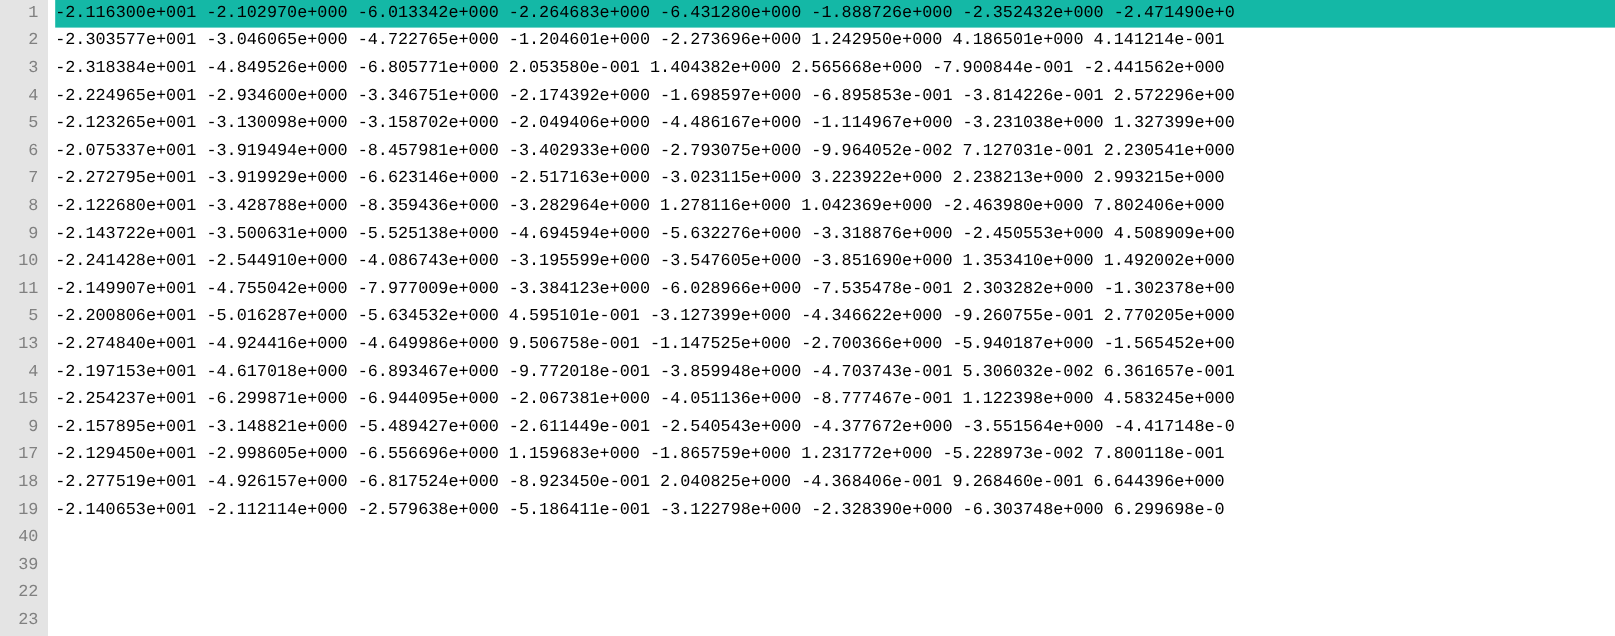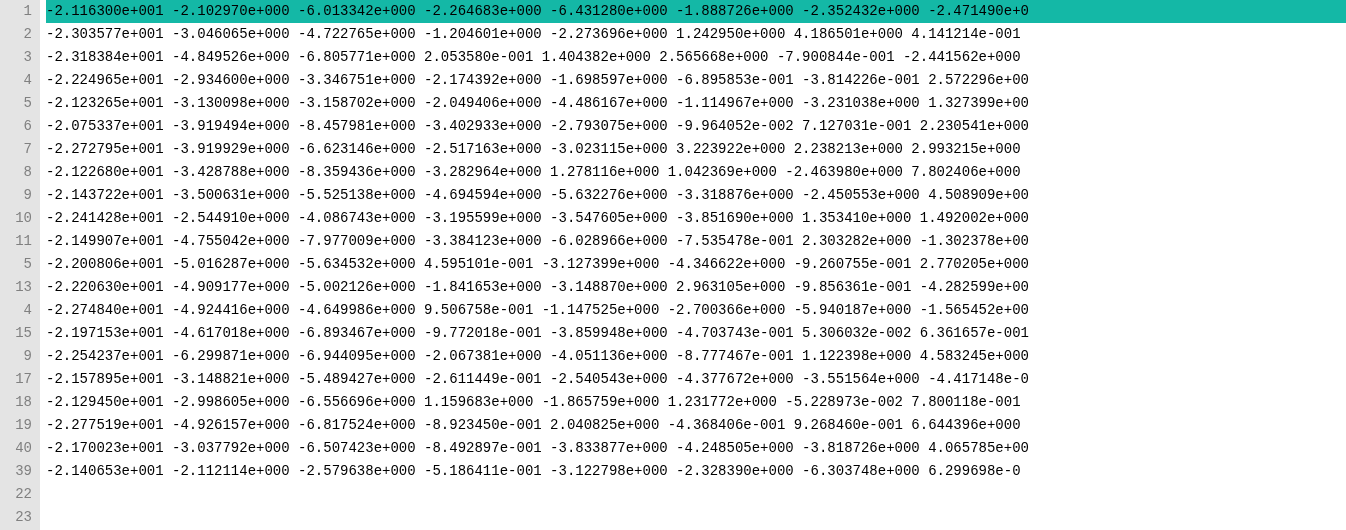--- a/index.html
+++ b/index.html
@@ -85,24 +85,22 @@
       <div class="row">-2.318384e+001 -4.849526e+000 -6.805771e+000 2.053580e-001 1.404382e+000 2.565668e+000 -7.900844e-001 -2.441562e+000</div>
       <div class="row">-2.224965e+001 -2.934600e+000 -3.346751e+000 -2.174392e+000 -1.698597e+000 -6.895853e-001 -3.814226e-001 2.572296e+00</div>
       <div class="row">-2.123265e+001 -3.130098e+000 -3.158702e+000 -2.049406e+000 -4.486167e+000 -1.114967e+000 -3.231038e+000 1.327399e+00</div>
       <div class="row">-2.075337e+001 -3.919494e+000 -8.457981e+000 -3.402933e+000 -2.793075e+000 -9.964052e-002 7.127031e-001 2.230541e+000</div>
       <div class="row">-2.272795e+001 -3.919929e+000 -6.623146e+000 -2.517163e+000 -3.023115e+000 3.223922e+000 2.238213e+000 2.993215e+000</div>
       <div class="row">-2.122680e+001 -3.428788e+000 -8.359436e+000 -3.282964e+000 1.278116e+000 1.042369e+000 -2.463980e+000 7.802406e+000</div>
       <div class="row">-2.143722e+001 -3.500631e+000 -5.525138e+000 -4.694594e+000 -5.632276e+000 -3.318876e+000 -2.450553e+000 4.508909e+00</div>
       <div class="row">-2.241428e+001 -2.544910e+000 -4.086743e+000 -3.195599e+000 -3.547605e+000 -3.851690e+000 1.353410e+000 1.492002e+000</div>
       <div class="row">-2.149907e+001 -4.755042e+000 -7.977009e+000 -3.384123e+000 -6.028966e+000 -7.535478e-001 2.303282e+000 -1.302378e+00</div>
       <div class="row">-2.200806e+001 -5.016287e+000 -5.634532e+000 4.595101e-001 -3.127399e+000 -4.346622e+000 -9.260755e-001 2.770205e+000</div>
-      <div class="row">-2.220630e+001 -4.909177e+000 -5.002126e+000 -1.841653e+000 -3.148870e+000 2.963105e+000 -9.856361e-001 -4.282599e+00</div>
       <div class="row">-2.274840e+001 -4.924416e+000 -4.649986e+000 9.506758e-001 -1.147525e+000 -2.700366e+000 -5.940187e+000 -1.565452e+00</div>
       <div class="row">-2.197153e+001 -4.617018e+000 -6.893467e+000 -9.772018e-001 -3.859948e+000 -4.703743e-001 5.306032e-002 6.361657e-001</div>
       <div class="row">-2.254237e+001 -6.299871e+000 -6.944095e+000 -2.067381e+000 -4.051136e+000 -8.777467e-001 1.122398e+000 4.583245e+000</div>
       <div class="row">-2.157895e+001 -3.148821e+000 -5.489427e+000 -2.611449e-001 -2.540543e+000 -4.377672e+000 -3.551564e+000 -4.417148e-0</div>
       <div class="row">-2.129450e+001 -2.998605e+000 -6.556696e+000 1.159683e+000 -1.865759e+000 1.231772e+000 -5.228973e-002 7.800118e-001</div>
       <div class="row">-2.277519e+001 -4.926157e+000 -6.817524e+000 -8.923450e-001 2.040825e+000 -4.368406e-001 9.268460e-001 6.644396e+000</div>
-      <div class="row">-2.170023e+001 -3.037792e+000 -6.507423e+000 -8.492897e-001 -3.833877e+000 -4.248505e+000 -3.818726e+000 4.065785e+00</div>
       <div class="row">-2.140653e+001 -2.112114e+000 -2.579638e+000 -5.186411e-001 -3.122798e+000 -2.328390e+000 -6.303748e+000 6.299698e-0</div>
       <div class="watermark"></div>
   </div>
 </div>
 
 </body></html>

